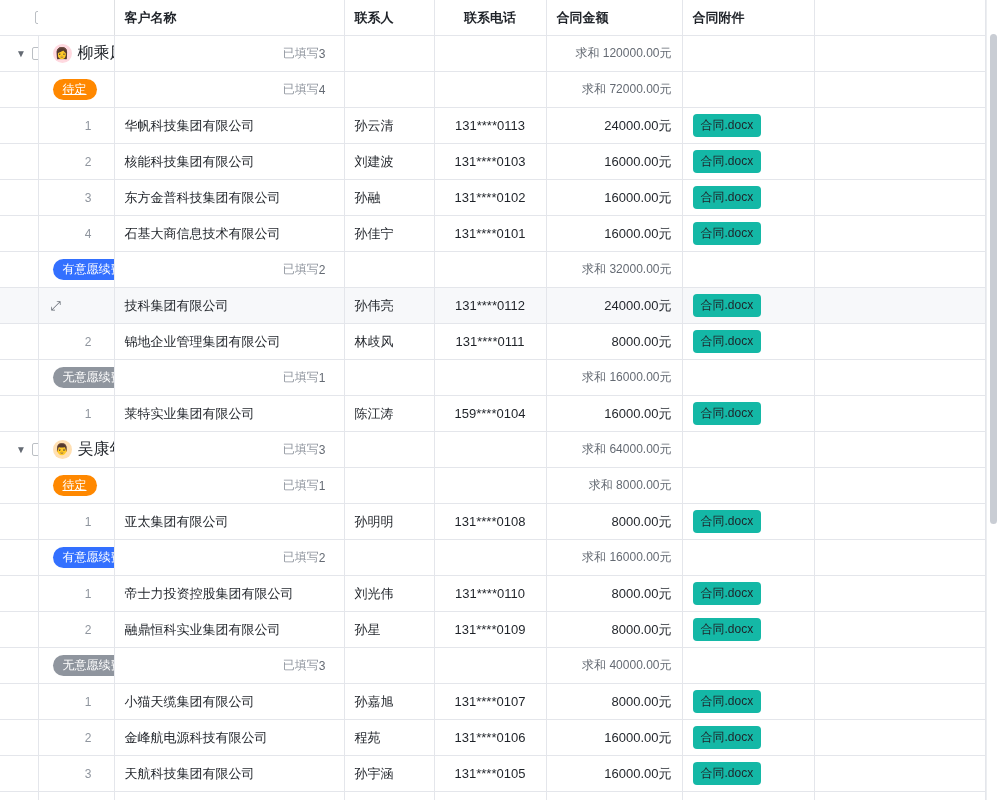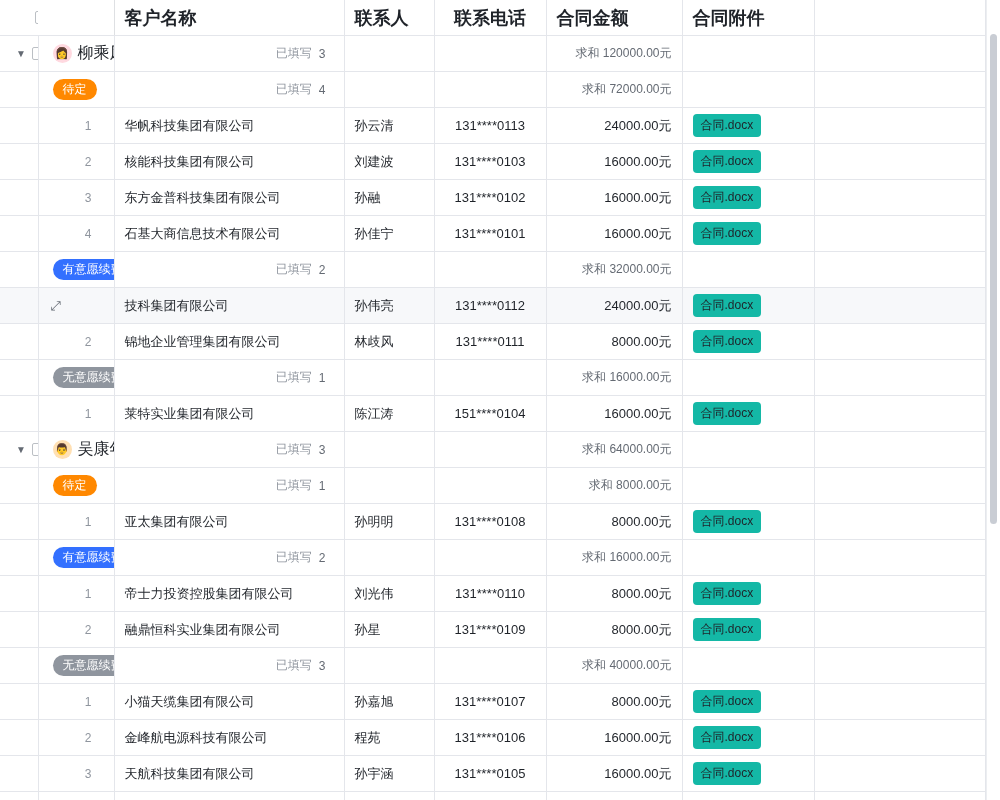--- a/index.html
+++ b/index.html
@@ -39,21 +39,21 @@
   .c-attach { width: 132px; }
   .c-tail  { width: 171px; border-right: none; }
 
   thead th {
     background: #f5f6f7;
     font-weight: bold;
     color: #1f2329;
     text-align: left;
     height: 35px;
     border-bottom: 1px solid #dee0e3;
-    font-size: 18px;
+    font-size: 13px;
   }
   thead th.c-check, thead th.c-idx {
     border-right: none;
   }
   thead th.hdr-left {
     border-right: 1px solid #dee0e3;
   }
 
   .rowhead {
     display: flex; align-items: center;
@@ -67,41 +67,41 @@
   .rowhead .cb {
     width: 13px; height: 13px; border: 1px solid #bbbfc4;
     border-radius: 2px; background: #fff; flex: 0 0 13px;
   }
   .idxnum {
     display: flex; align-items: center; justify-content: flex-end;
     height: 35px; padding-right: 12px; color: #8f959e; font-size: 12px;
   }
   .filled {
     display: flex; align-items: center; justify-content: flex-end;
-    height: 35px; padding-right: 8px; gap: 7px;
+    height: 35px; padding-right: 8px; 
     color: #8f959e; font-size: 12px;
   }
   .filled .cnt { color: #646a73; }
 
   .avatar {
     width: 19px; height: 19px; border-radius: 50%;
     display: inline-flex; align-items: center; justify-content: center;
     font-size: 11px; margin-right: 6px; flex: 0 0 19px;
   }
   .av-f { background: #ffd9e0; }
   .av-m { background: #ffe0b3; }
   .person-name {
     font-size: 16px; color: #1f2329;
   }
   .chip {
     display: inline-flex; align-items: center;
     height: 21px; padding: 0 10px; border-radius: 11px;
     color: #fff; font-size: 12px; line-height: 21px;
   }
-  .chip-orange { background: #ff8800; }
+  .chip-orange { background: #ff8800; text-decoration: underline; }
   .chip-blue { background: #3370ff; }
   .chip-gray { background: #8f959e; }
 
   .sum {
     text-align: right; color: #646a73; font-size: 12px;
     padding-right: 10px;
   }
   .amount { text-align: right; font-size: 13px; color: #1f2329; }
   .attach-pill {
     display: inline-flex; align-items: center;
@@ -324,21 +324,21 @@
           <td class="c-attach"></td>
           <td class="c-tail"></td>
         </tr>
         <tr>
           <td class="c-check"></td>
           <td class="c-idx">
             <div class="idxnum">1</div>
           </td>
           <td class="c-name"><span class="cellname">莱特实业集团有限公司</span></td>
           <td class="c-contact"><span class="contact">陈江涛</span></td>
-          <td class="c-phone"><span class="phone">151****0104</span></td>
+          <td class="c-phone"><span class="phone">159****0104</span></td>
           <td class="c-amount amount">16000.00元</td>
           <td class="c-attach"><span class="attach-pill">合同.docx</span></td>
           <td class="c-tail"></td>
         </tr>
         <tr>
           <td class="c-check">
             <div class="rowhead">
               <span class="arrow">▼</span>
               <span class="cb"></span>
             </div>

